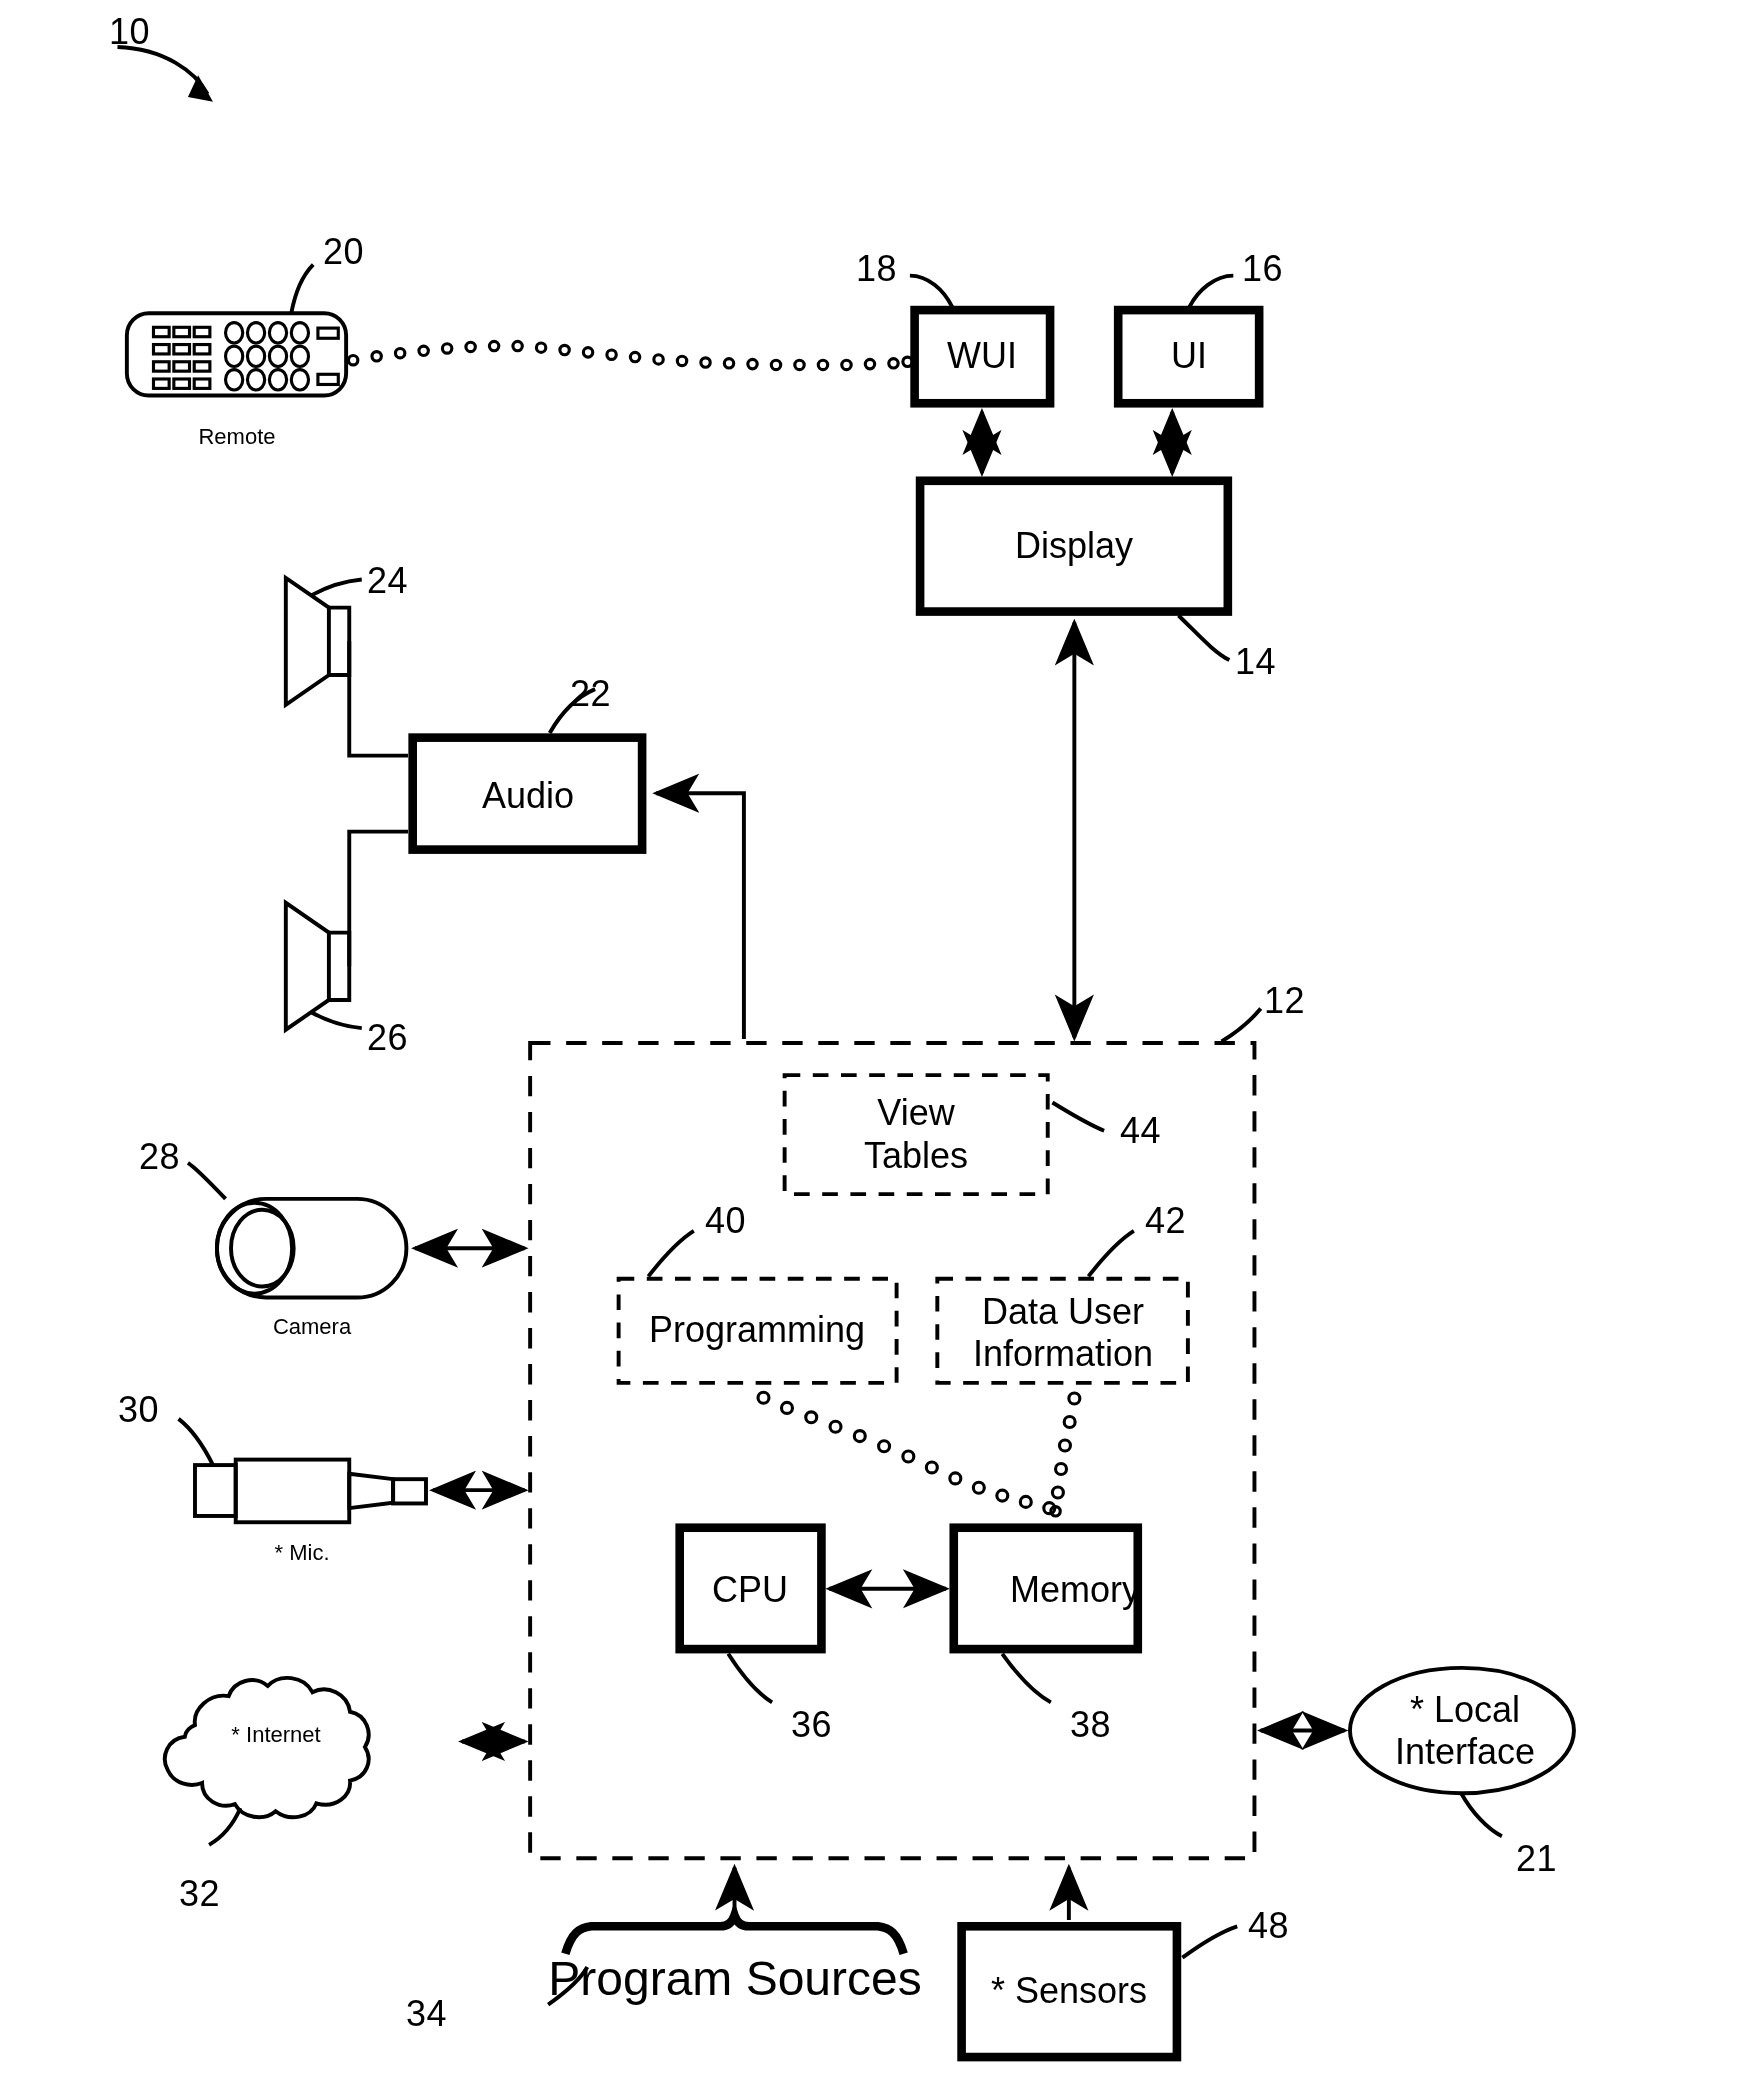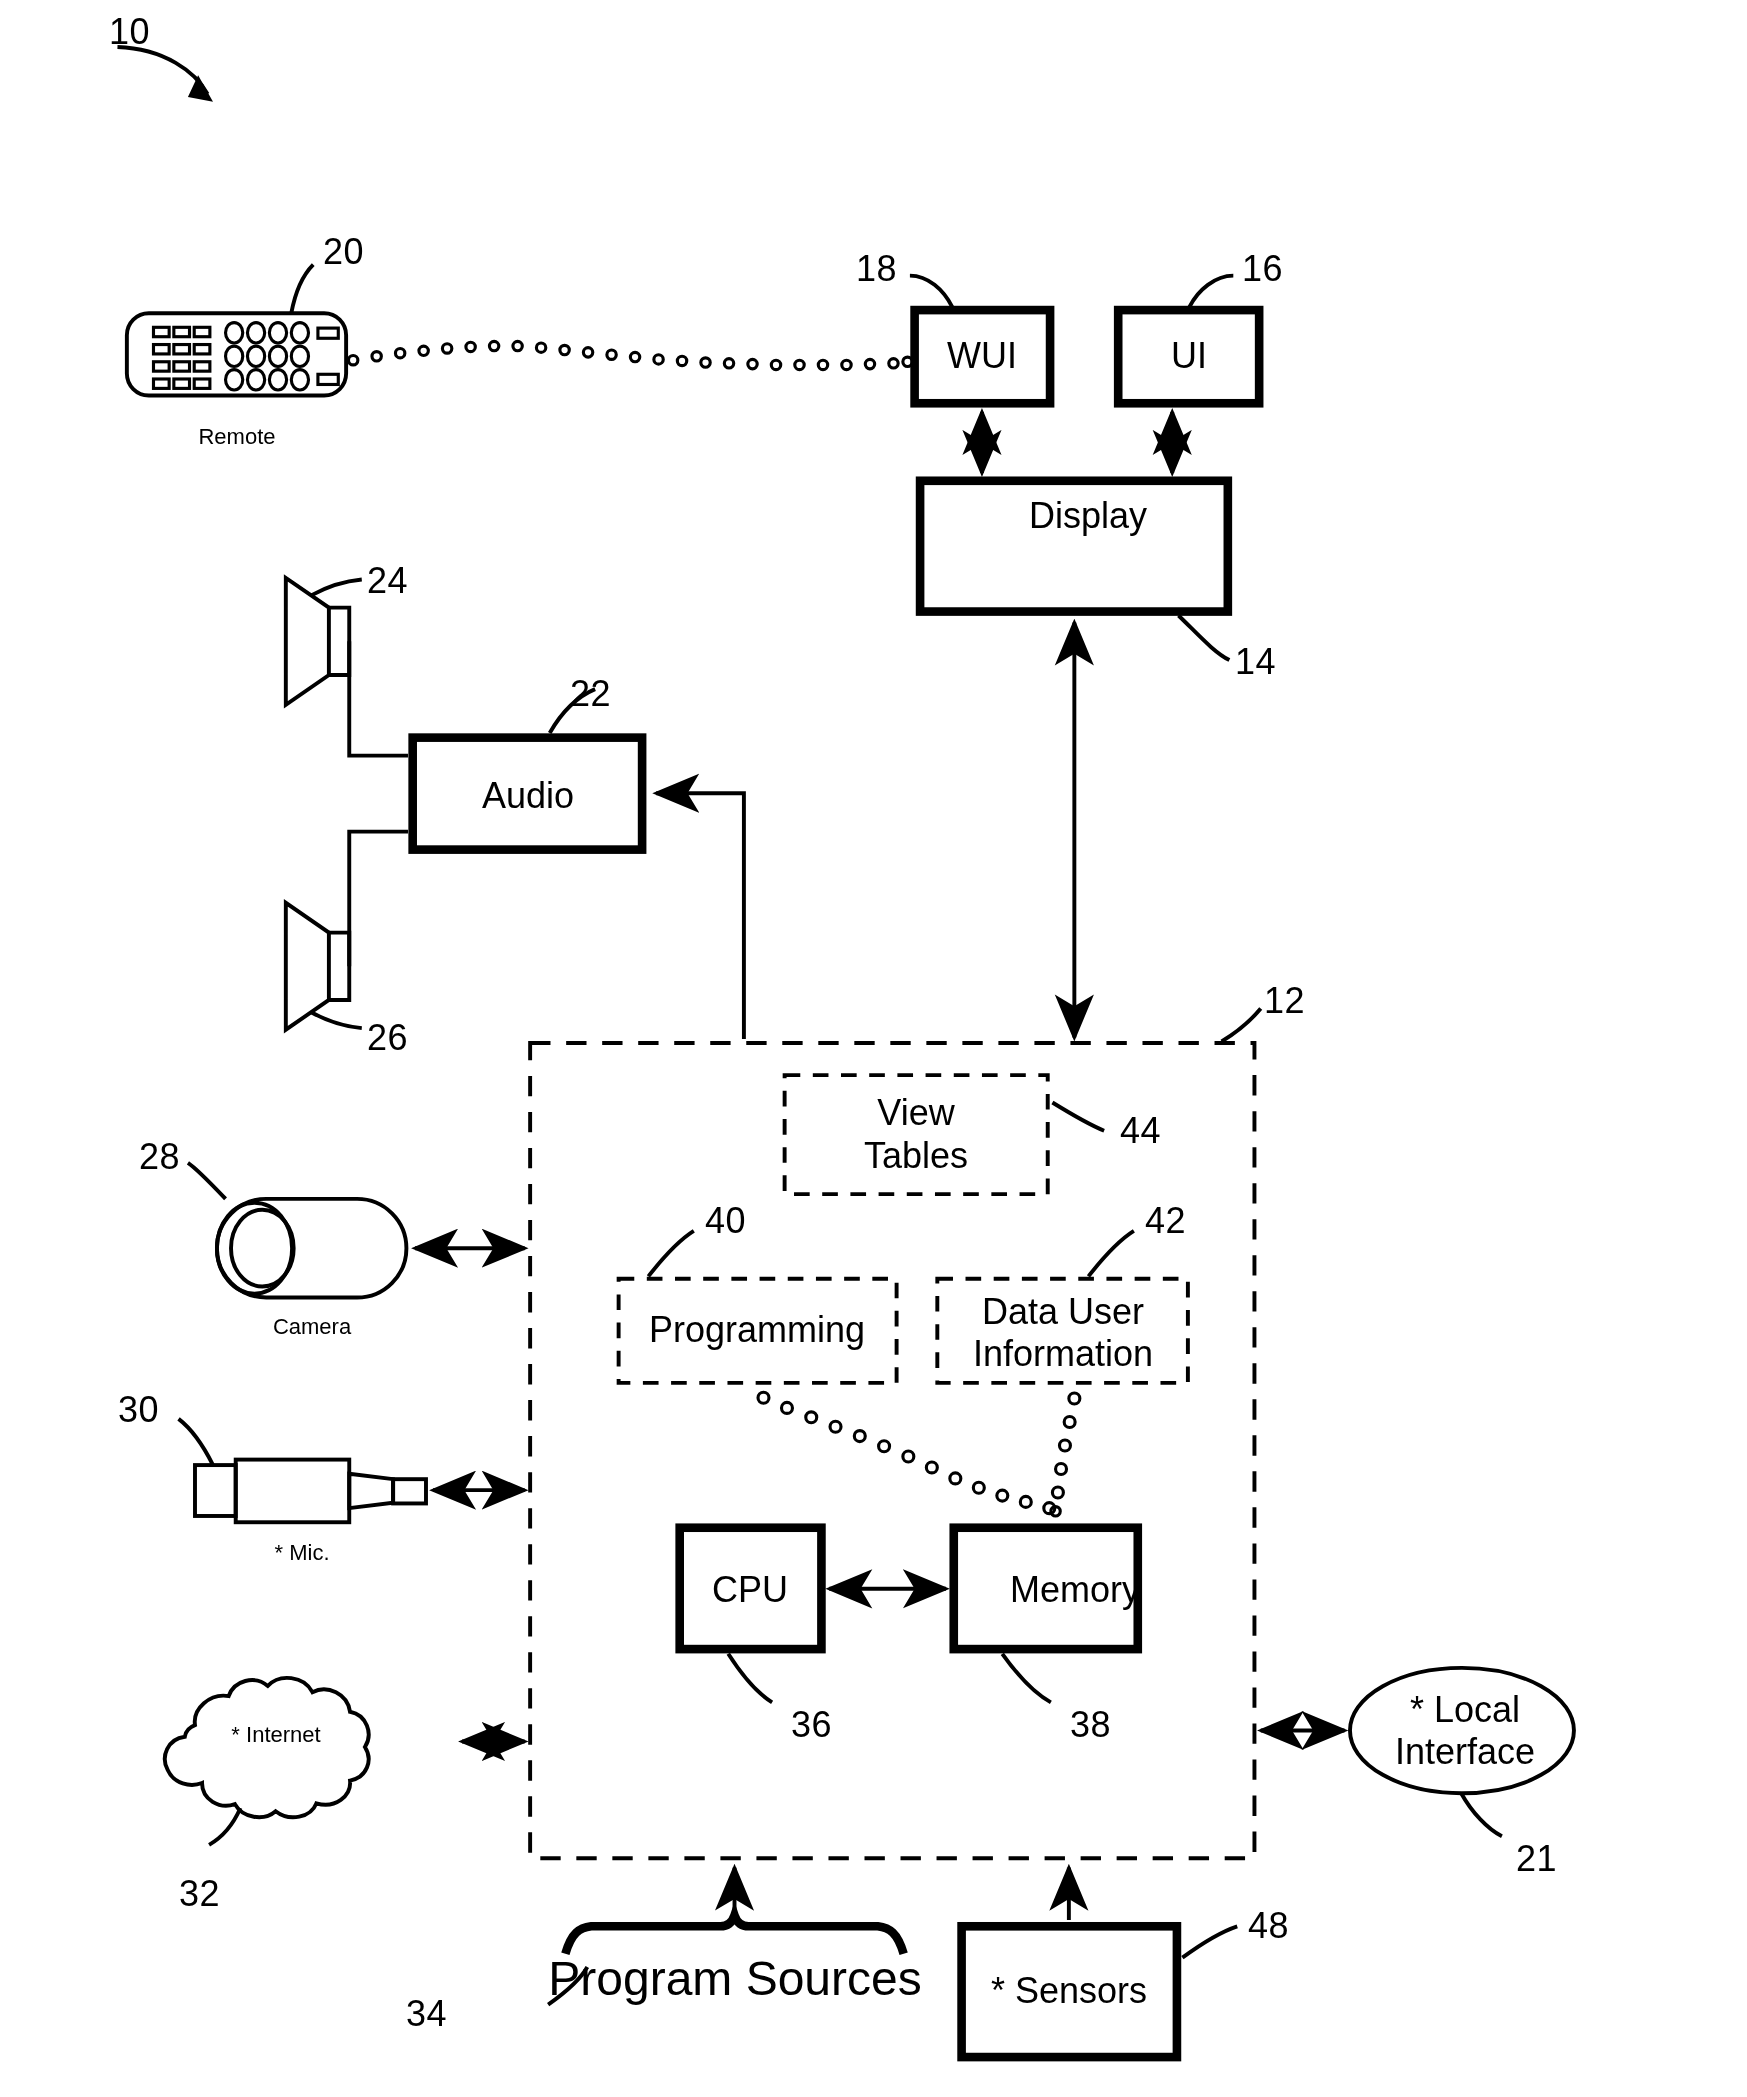--- a/index.html
+++ b/index.html
@@ -326,21 +326,21 @@
 
   <div class="lbl ref" style="left:323px; top:232px;">20</div>
   <div class="lbl cap ctr" style="left:237px; top:425px;">Remote</div>
 
   <div class="lbl ref" style="left:856px; top:249px;">18</div>
   <div class="lbl boxtext ctr" style="left:982px; top:336px;">WUI</div>
 
   <div class="lbl ref" style="left:1242px; top:249px;">16</div>
   <div class="lbl boxtext ctr" style="left:1189px; top:336px;">UI</div>
 
-  <div class="lbl boxtext ctr" style="left:1074px; top:496px;margin-left:14px;">Display</div>
+  <div class="lbl boxtext ctr" style="left:1074px; top:526px;">Display</div>
   <div class="lbl ref" style="left:1235px; top:642px;">14</div>
 
   <div class="lbl ref" style="left:367px; top:561px;">24</div>
 
   <div class="lbl ref" style="left:367px; top:1018px;">26</div>
 
   <div class="lbl ref" style="left:570px; top:674px;">22</div>
   <div class="lbl boxtext ctr" style="left:528px; top:776px;">Audio</div>
 
   <div class="lbl ref" style="left:1264px; top:981px;">12</div>

